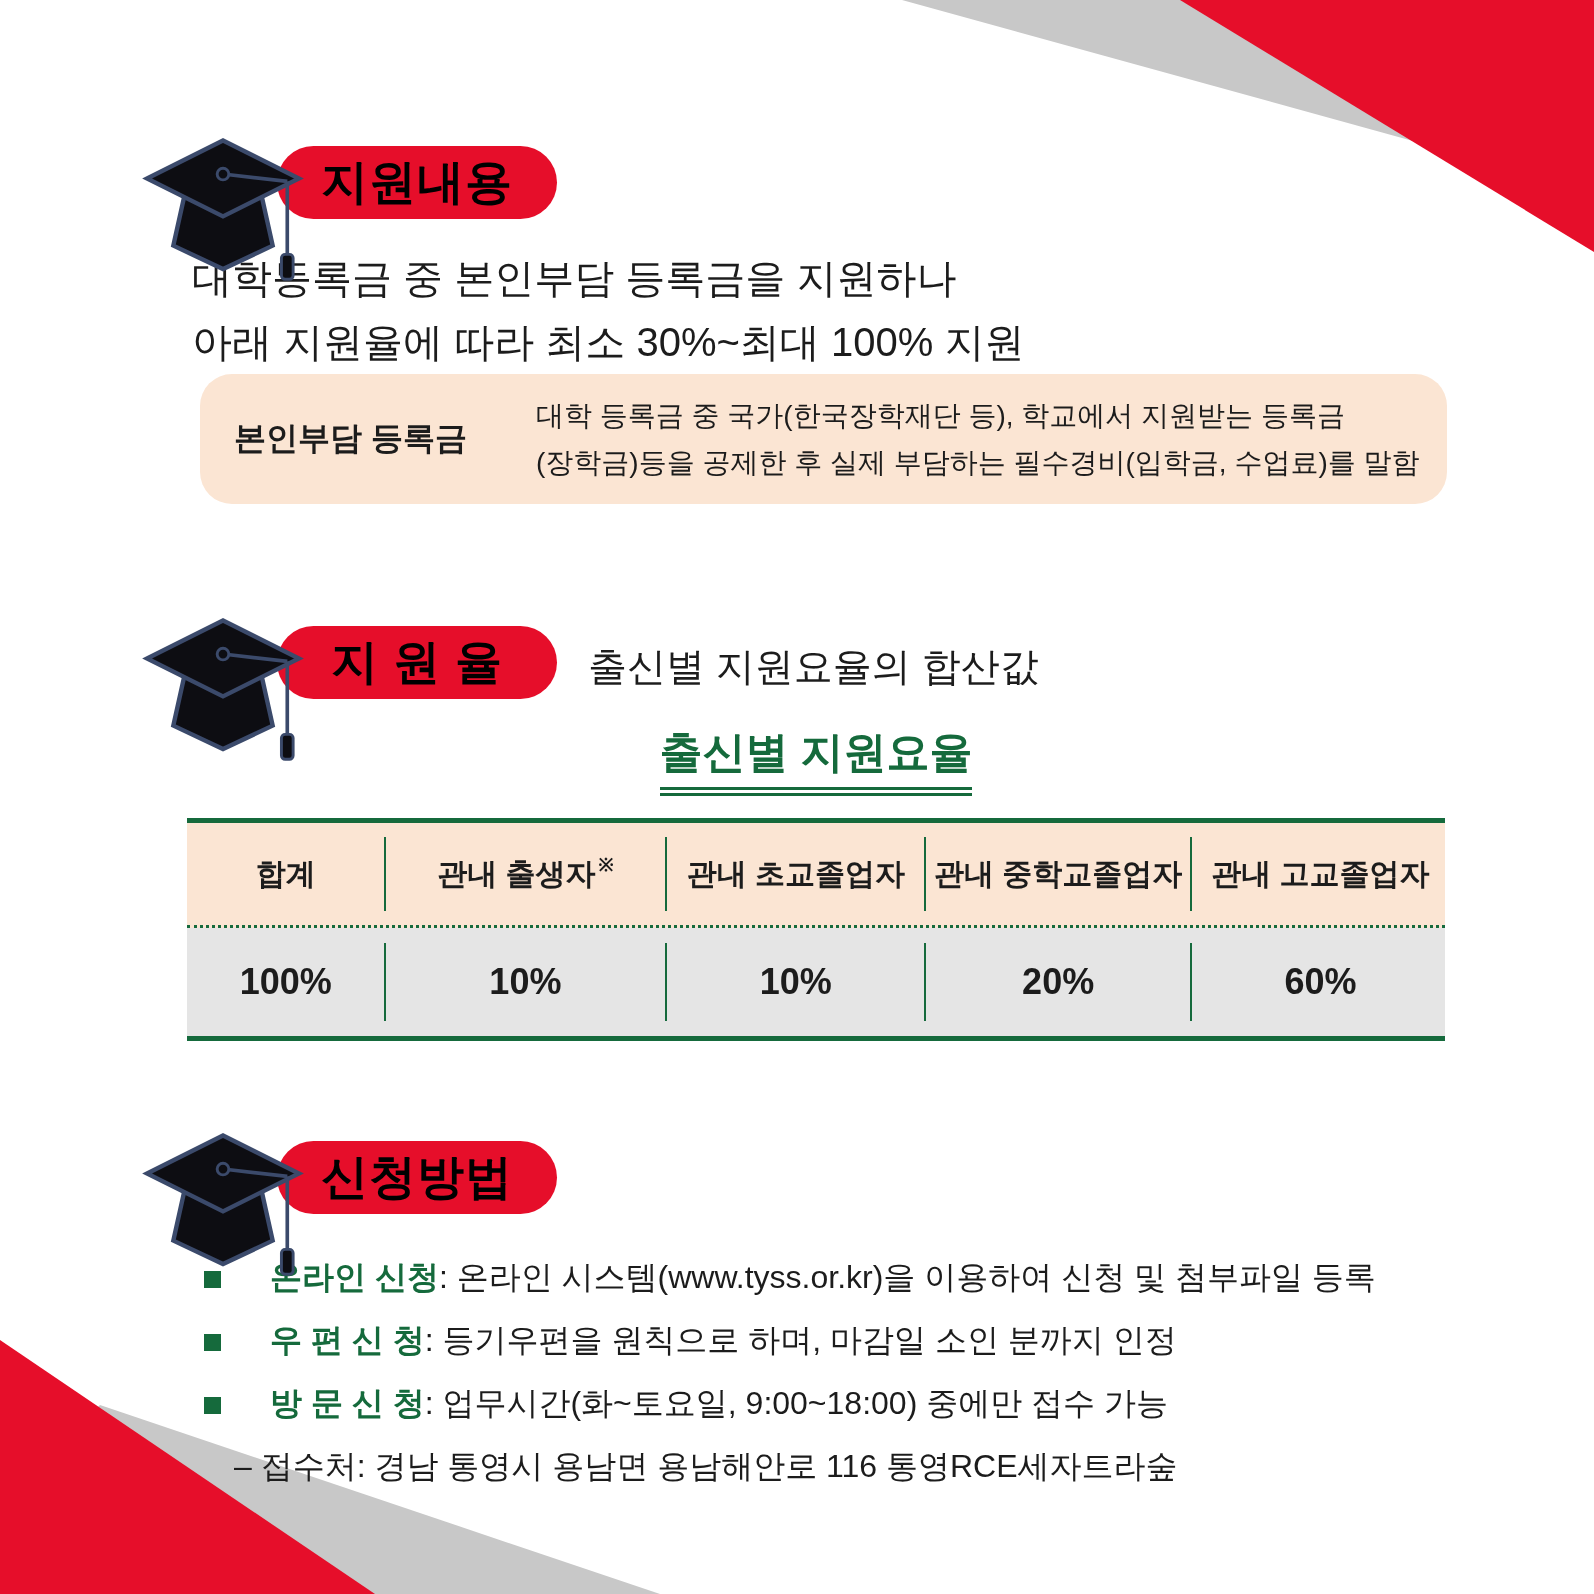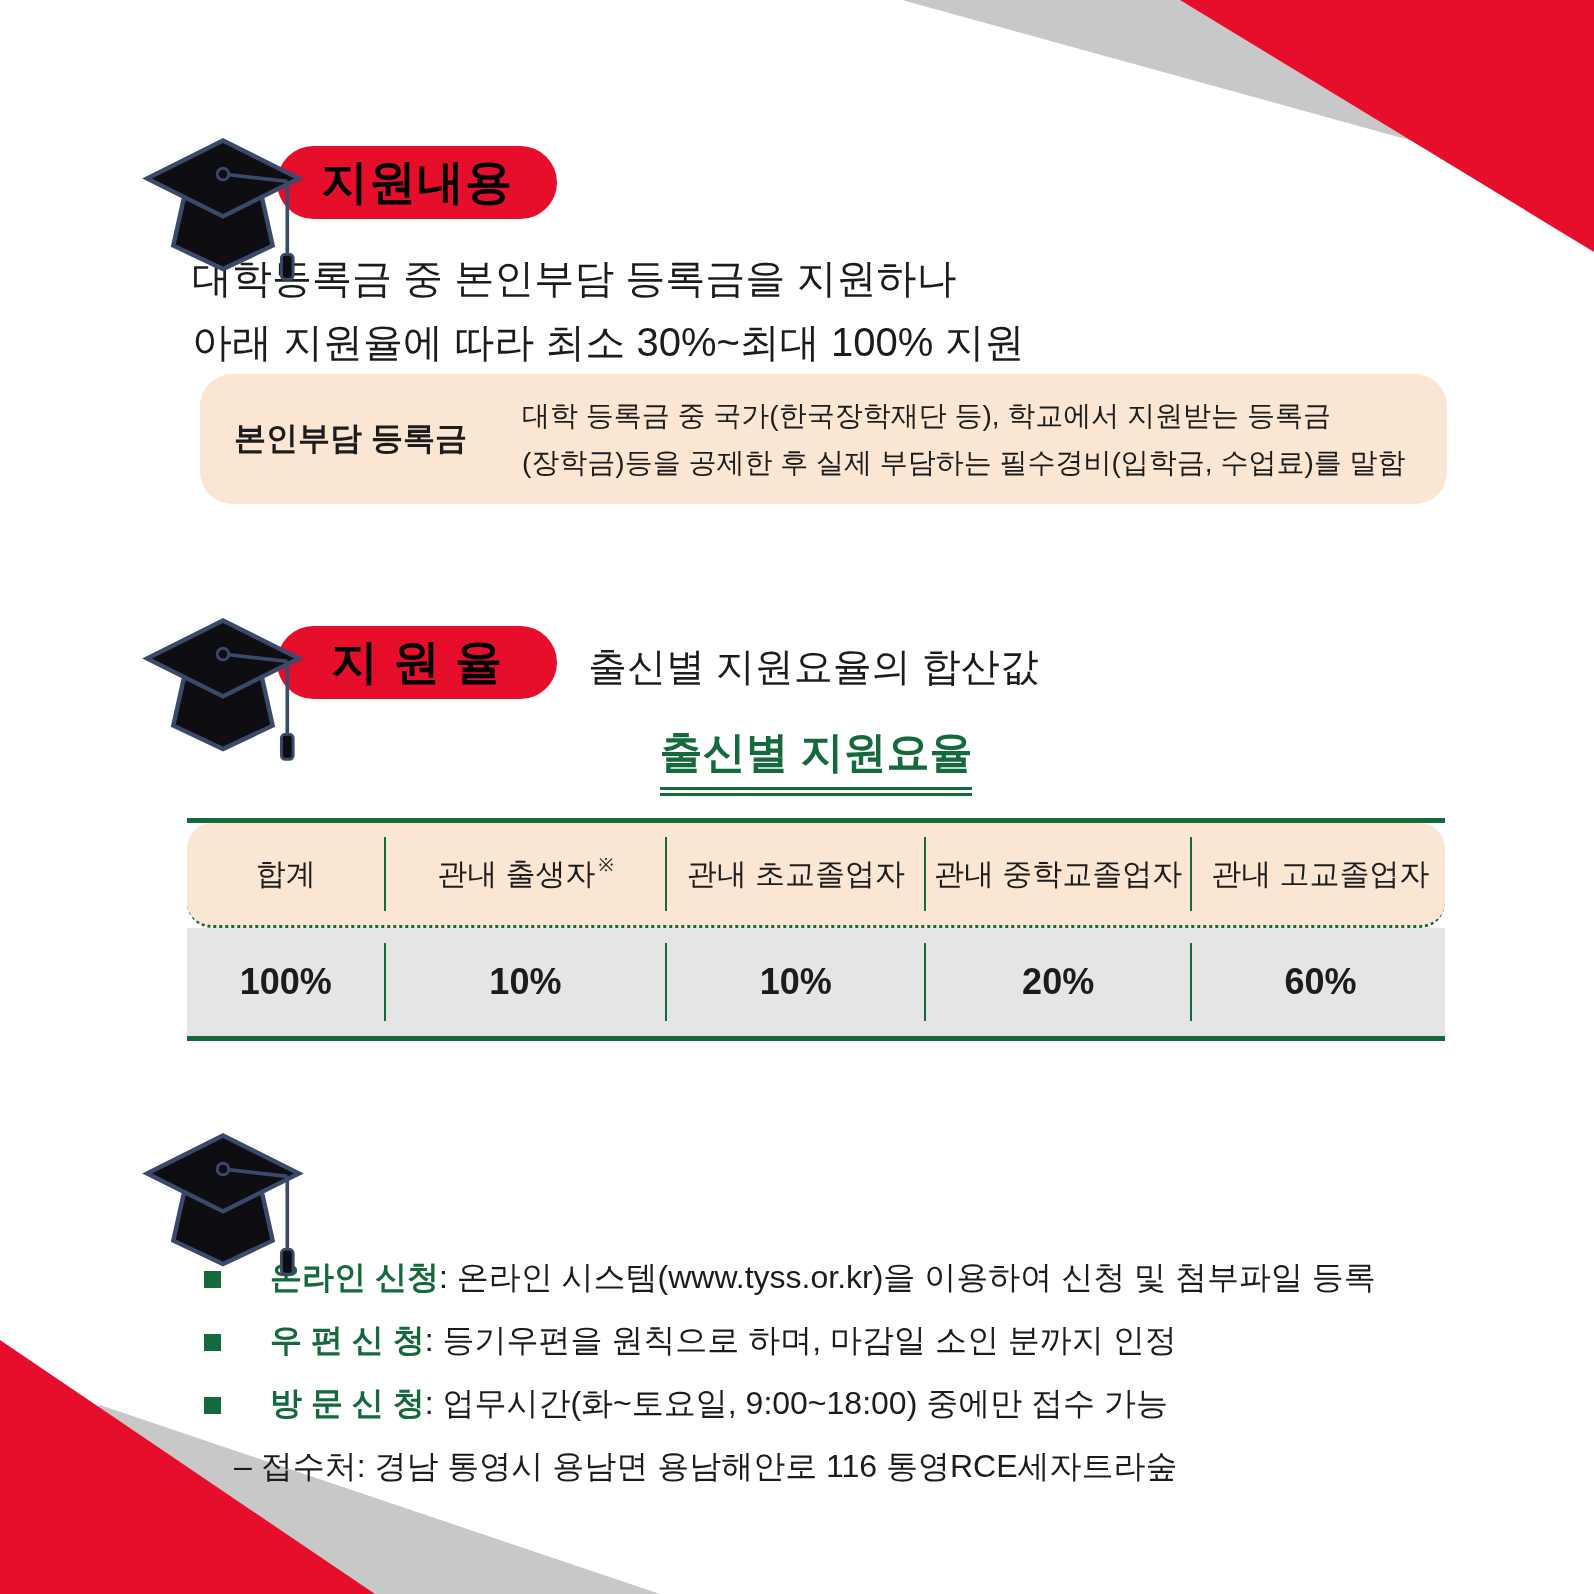--- a/index.html
+++ b/index.html
@@ -19,35 +19,35 @@
   }
 
   
   .body-text { position:absolute; left:192px; top:246px; font-size:40px; line-height:64px; z-index:1; }
   .note-box {
     position:absolute; left:200px; top:374px; width:1247px; height:130px; z-index:1;
     background:#fbe5d3; border-radius:32px;
     display:flex; align-items:center; box-sizing:border-box; padding-left:34px;
   }
   .note-term { flex:none; width:258px; font-weight:bold; font-size:32px; }
-  .note-def  { font-size:28px; line-height:47px; margin-left:30px; }
+  .note-def  { font-size:28px; line-height:47px; margin-left:44px; }
 
   
   .subtitle { position:absolute; left:588px; top:640px; font-size:39px; z-index:1; }
   .table-title-wrap { position:absolute; left:187px; top:724px; width:1258px; text-align:center; z-index:1; }
   .table-title {
     display:inline-block; color:#156a3c; font-weight:bold; font-size:43px;
     padding-bottom:5px; border-bottom:9px double #156a3c;
   }
   .rate-table {
     position:absolute; left:187px; top:818px; width:1258px; z-index:1;
     border-top:5px solid #156a3c; border-bottom:5px solid #156a3c;
   }
   .trow { display:grid; grid-template-columns:15.7% 22.4% 20.6% 21.1% 20.6%; }
-  .thead { background:#fbe5d3; height:102px; font-weight:normal; font-size:30px; border-bottom:3px dotted #156a3c;border-radius:25px; }
+  .thead { background:#fbe5d3; height:102px; font-weight:bold; font-size:30px; border-bottom:3px dotted #156a3c; }
   .tvals { background:#e5e5e5; height:108px; font-weight:bold; font-size:36px; }
   .tcell { position:relative; display:flex; align-items:center; justify-content:center; }
   .tcell + .tcell::before {
     content:""; position:absolute; left:-1px; top:14%; height:72%; width:2px; background:#156a3c;
   }
   .tcell sup { font-size:18px; margin-left:3px; transform:translateY(-10px); }
   .footnote { position:absolute; right:147px; top:1062px; font-size:27px; z-index:1; }
 
   
   .apply-list { position:absolute; left:204px; top:1246px; width:1360px; font-size:32px; line-height:63px; z-index:1; }
@@ -147,20 +147,23 @@
 
 
   <svg class="cap" style="left:134px; top:1115px;" viewBox="0 0 120 115">
     <polygon points="34,50 86,50 94,86 60,102 26,86" fill="#0d0d12" stroke="#3b4a6b" stroke-width="3"></polygon>
     <polygon points="8,40 60,14 112,40 60,66" fill="#0d0d12" stroke="#3b4a6b" stroke-width="3"></polygon>
     <line x1="60" y1="37" x2="104" y2="42" stroke="#3b4a6b" stroke-width="2.5"></line>
     <line x1="104" y1="42" x2="104" y2="92" stroke="#3b4a6b" stroke-width="2.5"></line>
     <rect x="100" y="92" width="8" height="17" rx="2.5" fill="#0d0d12" stroke="#3b4a6b" stroke-width="2"></rect>
     <circle cx="60" cy="37" r="4" fill="#0d0d12" stroke="#3b4a6b" stroke-width="2"></circle>
   </svg>
+  <div class="badge" style="left:277px; top:1141px;">
+    <span>신청방법</span>
+  </div>
 
   <div class="apply-list">
     <div class="apply-item">
       <span class="sq"></span><span class="lbl">온라인 신청</span><span>: 온라인 시스템(www.tyss.or.kr)을 이용하여 신청 및 첨부파일 등록</span>
     </div>
     <div class="apply-item">
       <span class="sq"></span><span class="lbl">우 편 신 청</span><span>: 등기우편을 원칙으로 하며, 마감일 소인 분까지 인정</span>
     </div>
     <div class="apply-item">
       <span class="sq"></span><span class="lbl">방 문 신 청</span><span>: 업무시간(화~토요일, 9:00~18:00) 중에만 접수 가능</span>

